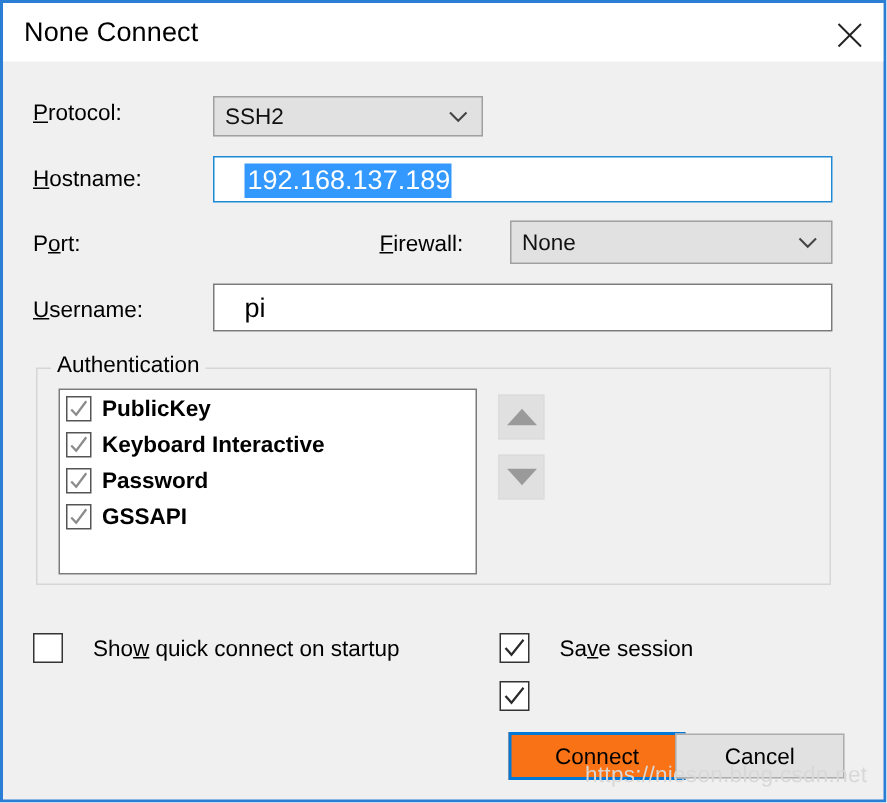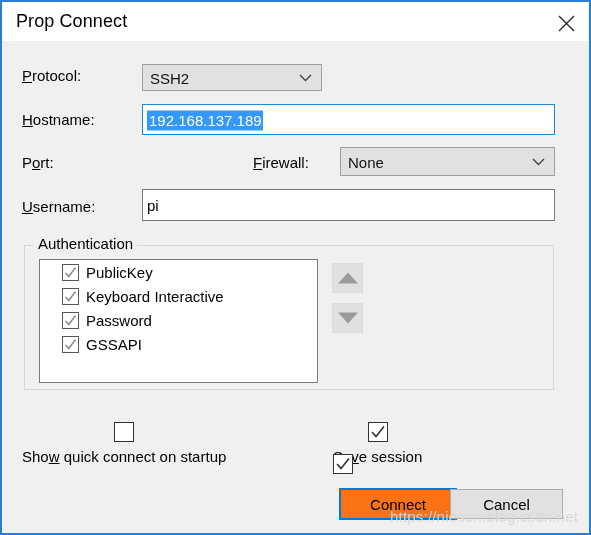--- a/index.html
+++ b/index.html
@@ -73,24 +73,24 @@
   .text-input.focused {
     border: 1px solid #1e88d6;
   }
   .sel {
     background: #3399ff;
     color: #ffffff;
     padding: 1px 1px 2px 2px;
   }
   .input-inner {
     position: absolute;
-    left: 4px;
+    left: 20px;
     top: 50%;
     transform: translateY(-50%);
-    font-size: 15px;
+    font-size: 18px;
     white-space: nowrap;
   }
 
   .combo {
     position: absolute;
     box-sizing: border-box;
     background: #e1e1e1;
     border: 1px solid #a0a0a0;
   }
   .combo .combo-text {
@@ -134,24 +134,25 @@
     width: 279px;
     height: 124px;
     box-sizing: border-box;
     background: #ffffff;
     border: 1px solid #7a7a7a;
     overflow: hidden;
   }
   .auth-item {
     position: relative;
     height: 24px;
-    padding-left: 22px;
+    padding-left: 4px;
     display: flex;
     align-items: center;
     gap: 7px;
+    font-weight: bold;
   }
   .auth-item .label { font-size: 15px; color: #000; white-space: nowrap; }
 
   .cbx {
     width: 17px;
     height: 17px;
     box-sizing: border-box;
     background: #fff;
     border: 1px solid #333;
     position: relative;
@@ -193,23 +194,22 @@
     display: flex;
     align-items: center;
     justify-content: center;
   }
   #properties-button u { text-decoration: underline; }
 
   .opt-check {
     position: absolute;
     display: flex;
     align-items: center;
-    gap: 6px;
-    white-space: nowrap;
-    flex-direction: column;
+    gap: 20px;
+    white-space: nowrap;
   }
   .opt-check .label { font-size: 15px; color: #000; }
   .opt-check u { text-decoration: underline; }
 
   .dlg-button {
     position: absolute;
     box-sizing: border-box;
     background: #e1e1e1;
     border: 1px solid #adadad;
     font-family: "Liberation Sans", sans-serif;
@@ -234,21 +234,21 @@
     white-space: nowrap;
     pointer-events: none;
   }
 </style>
 </head>
 <body>
 
 <div id="dialog">
 
   <div id="titlebar">
-    <div id="title-text">Prop Connect</div>
+    <div id="title-text">None Connect</div>
     <div id="close-button">
       <svg width="17" height="17" viewBox="0 0 17 17">
         <line x1="1" y1="1" x2="16" y2="16" stroke="#222" stroke-width="1.3"></line>
         <line x1="16" y1="1" x2="1" y2="16" stroke="#222" stroke-width="1.3"></line>
       </svg>
     </div>
   </div>
 
   <div class="field-label" style="left:20px; top:65px;"><u>P</u>rotocol:</div>
   <div class="combo" style="left:140px; top:62px; width:180px; height:27px;">

